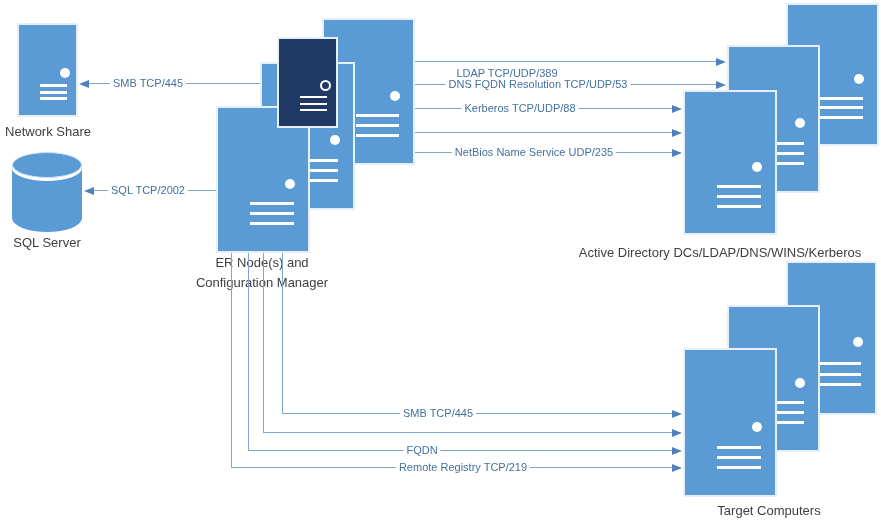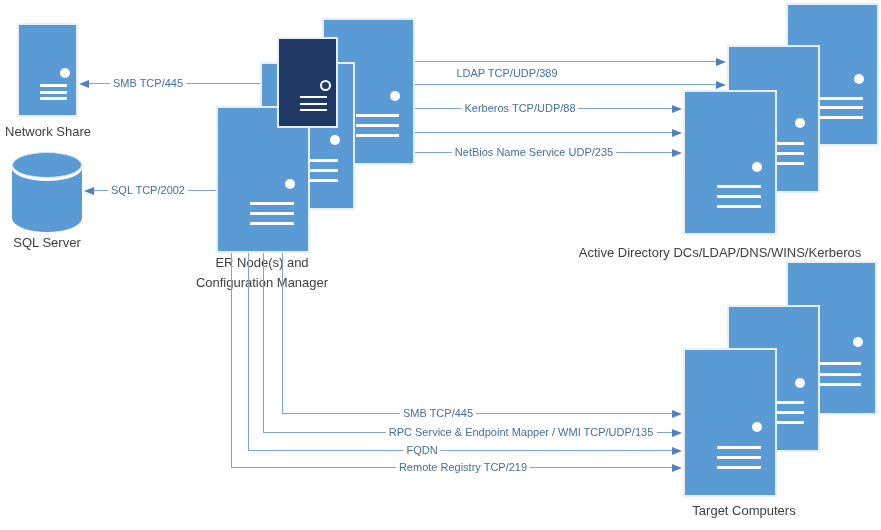--- a/index.html
+++ b/index.html
@@ -132,57 +132,57 @@
       <i class="stripe s1"></i>
       <i class="stripe s2"></i>
       <i class="stripe s3"></i>
     </div>
   <div class="server" style="left:683px;top:348px;width:94px;height:149px">
       <i class="led"></i>
       <i class="stripe s1"></i>
       <i class="stripe s2"></i>
       <i class="stripe s3"></i>
     </div>
-  <div class="nlabel" style="left:744px;top:501px">Target Computers</div>
+  <div class="nlabel" style="left:769px;top:501px">Target Computers</div>
 
   <div class="arr-l" style="left:79px;top:79.5px"></div>
   <div class="hline" style="left:89px;top:83px;width:171px"></div>
   <span class="clabel" style="left:148px;top:83px">SMB TCP/445</span>
 
   <div class="arr-l" style="left:84px;top:186.5px"></div>
   <div class="hline" style="left:94px;top:190px;width:122px"></div>
   <span class="clabel" style="left:148px;top:190px">SQL TCP/2002</span>
 
   <div class="hline" style="left:415px;top:61px;width:302px"></div>
   <div class="arr-r" style="left:716px;top:57.5px"></div>
   <span class="clabel" style="left:507px;top:73px">LDAP TCP/UDP/389</span>
 
   <div class="hline" style="left:415px;top:84px;width:302px"></div>
   <div class="arr-r" style="left:716px;top:80.5px"></div>
+  <span class="clabel" style="left:538px;top:84px">DNS FQDN Resolution TCP/UDP/53</span>
 
   <div class="hline" style="left:415px;top:108px;width:257px"></div>
   <div class="arr-r" style="left:672px;top:104.5px"></div>
   <span class="clabel" style="left:520px;top:108px">Kerberos TCP/UDP/88</span>
 
   <div class="hline" style="left:415px;top:132px;width:257px"></div>
   <div class="arr-r" style="left:672px;top:128.5px"></div>
 
   <div class="hline" style="left:415px;top:152px;width:257px"></div>
   <div class="arr-r" style="left:672px;top:148.5px"></div>
   <span class="clabel" style="left:534px;top:152px">NetBios Name Service UDP/235</span>
 
   <div class="vline" style="left:282px;top:253px;height:160px"></div>
   <div class="hline" style="left:282px;top:413px;width:390px"></div>
   <div class="arr-r" style="left:672px;top:409.5px"></div>
   <span class="clabel" style="left:438px;top:413px">SMB TCP/445</span>
 
   <div class="vline" style="left:263px;top:253px;height:179px"></div>
   <div class="hline" style="left:263px;top:432px;width:409px"></div>
   <div class="arr-r" style="left:672px;top:428.5px"></div>
-  <span class="clabel" style="left:521px;top:432px">RPC Service &amp; Endpoint Mapper / WMI TCP/UDP/135</span>
 
   <div class="vline" style="left:248px;top:253px;height:197px"></div>
   <div class="hline" style="left:248px;top:450px;width:424px"></div>
   <div class="arr-r" style="left:672px;top:446.5px"></div>
   <span class="clabel" style="left:422px;top:450px">FQDN</span>
 
   <div class="vline" style="left:231px;top:253px;height:214px"></div>
   <div class="hline" style="left:231px;top:467px;width:441px"></div>
   <div class="arr-r" style="left:672px;top:463.5px"></div>
   <span class="clabel" style="left:463px;top:467px">Remote Registry TCP/219</span>

